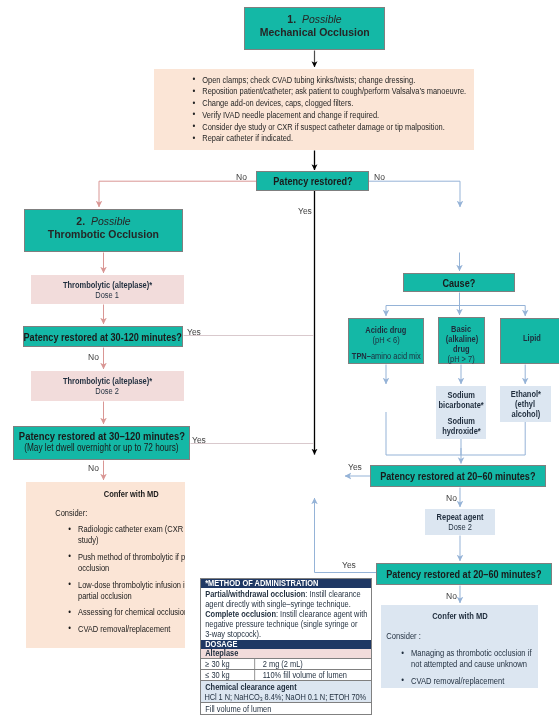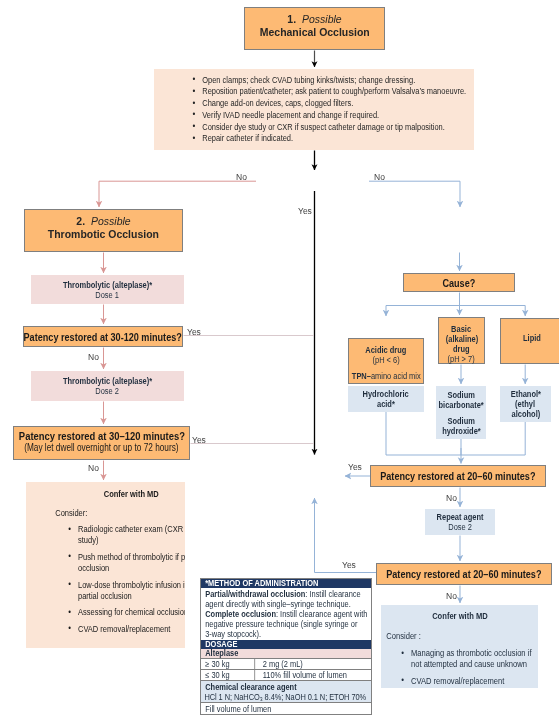--- a/index.html
+++ b/index.html
@@ -5,21 +5,21 @@
 <style>
   html,body{margin:0;padding:0;}
   body{width:559px;height:720px;background:#ffffff;
        font-family:"Liberation Sans",sans-serif;color:#262626;
        -webkit-font-smoothing:antialiased;}
   #stage{position:relative;width:559px;height:720px;overflow:hidden;background:#fff;}
   .abs{position:absolute;box-sizing:border-box;}
   svg.lines{position:absolute;left:0;top:0;width:559px;height:720px;pointer-events:none;z-index:1;}
 
   
-  .box{background:#fdba74;border:1px solid #7f7f7f;}
+  .box{background:#14b8a6;border:1px solid #7f7f7f;}
   .ctr{display:flex;flex-direction:column;align-items:center;justify-content:center;text-align:center;}
 
   
   .nar{display:inline-block;transform:scaleX(0.827);transform-origin:center center;white-space:nowrap;}
   .narT{display:inline-block;transform:scaleX(0.952);transform-origin:center center;white-space:nowrap;}
   .narS{display:inline-block;transform:scaleX(0.90);transform-origin:center center;white-space:nowrap;}
 
   
   .blk{transform-origin:left top;}
 
@@ -119,20 +119,23 @@
     <ul class="bl blk" id="mech-steps" style="font-size:8.3px;line-height:11.8px;width:356px;transform:scaleX(0.899);padding-top:5.5px;padding-left:13px;">
         <li>Open clamps; check CVAD tubing kinks/twists; change dressing.</li>
         <li>Reposition patient/catheter; ask patient to cough/perform Valsalva’s manoeuvre.</li>
         <li>Change add-on devices, caps, clogged filters.</li>
         <li>Verify IVAD needle placement and change if required.</li>
         <li>Consider dye study or CXR if suspect catheter damage or tip malposition.</li>
         <li>Repair catheter if indicated.</li>
       </ul>
   </div>
 
+  <div class="abs box ctr t-q" style="left:256px;top:171px;width:113px;height:20px;z-index:2;">
+    <span class="nar">Patency restored?</span>
+  </div>
 
   <div class="abs box ctr t-title" style="left:24px;top:209px;width:159px;height:43px;z-index:2;">
     <div><span class="narT">
       <span class="num">2.</span>
       <span class="poss">Possible</span>
     </span></div>
     <div><span class="narT nm">Thrombotic Occlusion</span></div>
   </div>
 
 
@@ -166,21 +169,21 @@
           <li style="margin-top: 5px;">Assessing for chemical occlusion</li>
           <li style="margin-top: 5px;">CVAD removal/replacement</li>
         </ul>
     </div>
   </div>
 
   <div class="abs box ctr t-q" style="left:403px;top:273px;width:112px;height:19px;z-index:2;">
     <span class="nar">Cause?</span>
   </div>
 
-  <div class="abs box ctr t-agent" style="left:348px;top:318px;width:76px;height:46px;z-index:2;justify-content:flex-start;padding-top:6px;margin-top:20px;">
+  <div class="abs box ctr t-agent" style="left:348px;top:318px;width:76px;height:46px;z-index:2;justify-content:flex-start;padding-top:6px;">
     <div id="cause0">
         <div><span class="narS"><span style="font-weight: 700;">Acidic drug</span></span></div>
         <div><span class="narS"><span style="font-weight: 400;">(pH &lt; 6)</span></span></div>
         <div style="font-size: 4px; line-height: 6px;">&nbsp;</div>
         <div><span class="narS"><span style="font-weight: 700;">TPN–</span><span style="font-weight: 400;">amino acid mix</span></span></div>
       </div>
   </div>
   <div class="abs box ctr t-agent" style="left:438px;top:317px;width:47px;height:47px;z-index:2;justify-content:flex-start;padding-top:6px;">
     <div id="cause1">
         <div><span class="narS"><span style="font-weight: 700;">Basic</span></span></div>
@@ -188,26 +191,20 @@
         <div><span class="narS"><span style="font-weight: 700;">drug</span></span></div>
         <div><span class="narS"><span style="font-weight: 400;">(pH &gt; 7)</span></span></div>
       </div>
   </div>
   <div class="abs box ctr t-agent" style="left:500px;top:318px;width:63px;height:46px;z-index:2;justify-content:flex-start;padding-top:14px;">
     <div id="cause2">
         <div><span class="narS"><span style="font-weight: 700;">Lipid</span></span></div>
       </div>
   </div>
 
-  <div class="abs ctr blueb t-agent" style="left:348px;top:386px;width:76px;height:26px;z-index:2;">
-    <div id="agent0">
-        <div><span class="narS"><span style="font-weight: 700;">Hydrochloric</span></span></div>
-        <div><span class="narS"><span style="font-weight: 700;">acid*</span></span></div>
-      </div>
-  </div>
   <div class="abs ctr blueb t-agent" style="left:436px;top:386px;width:50px;height:53px;z-index:2;">
     <div id="agent1">
         <div><span class="narS"><span style="font-weight: 700;">Sodium</span></span></div>
         <div><span class="narS"><span style="font-weight: 700;">bicarbonate*</span></span></div>
         <div style="font-size: 4px; line-height: 6px;">&nbsp;</div>
         <div><span class="narS"><span style="font-weight: 700;">Sodium</span></span></div>
         <div><span class="narS"><span style="font-weight: 700;">hydroxide*</span></span></div>
       </div>
   </div>
   <div class="abs ctr blueb t-agent" style="left:500px;top:386px;width:51px;height:36px;z-index:2;align-items:center;">

